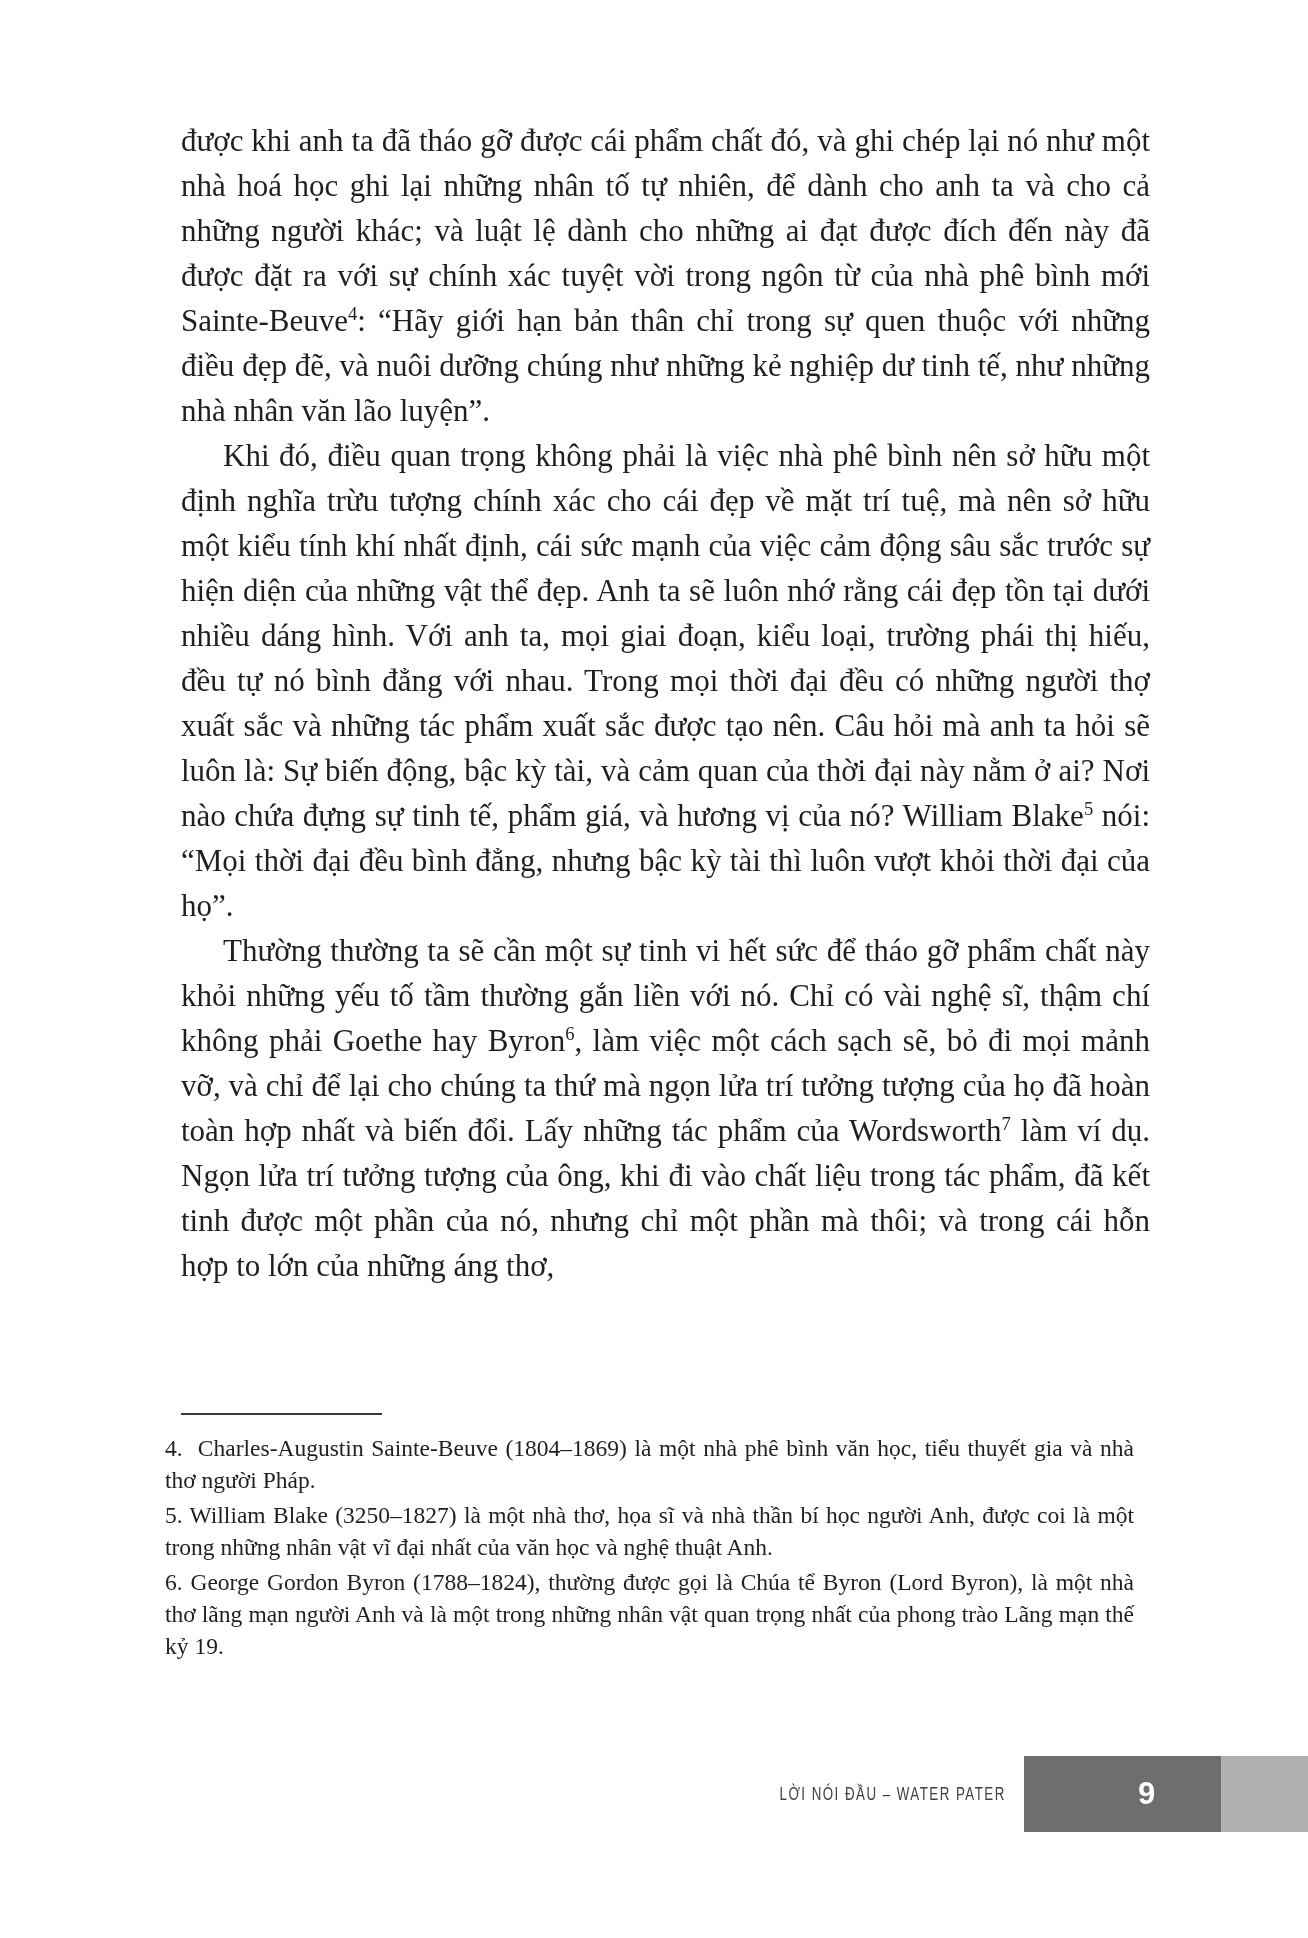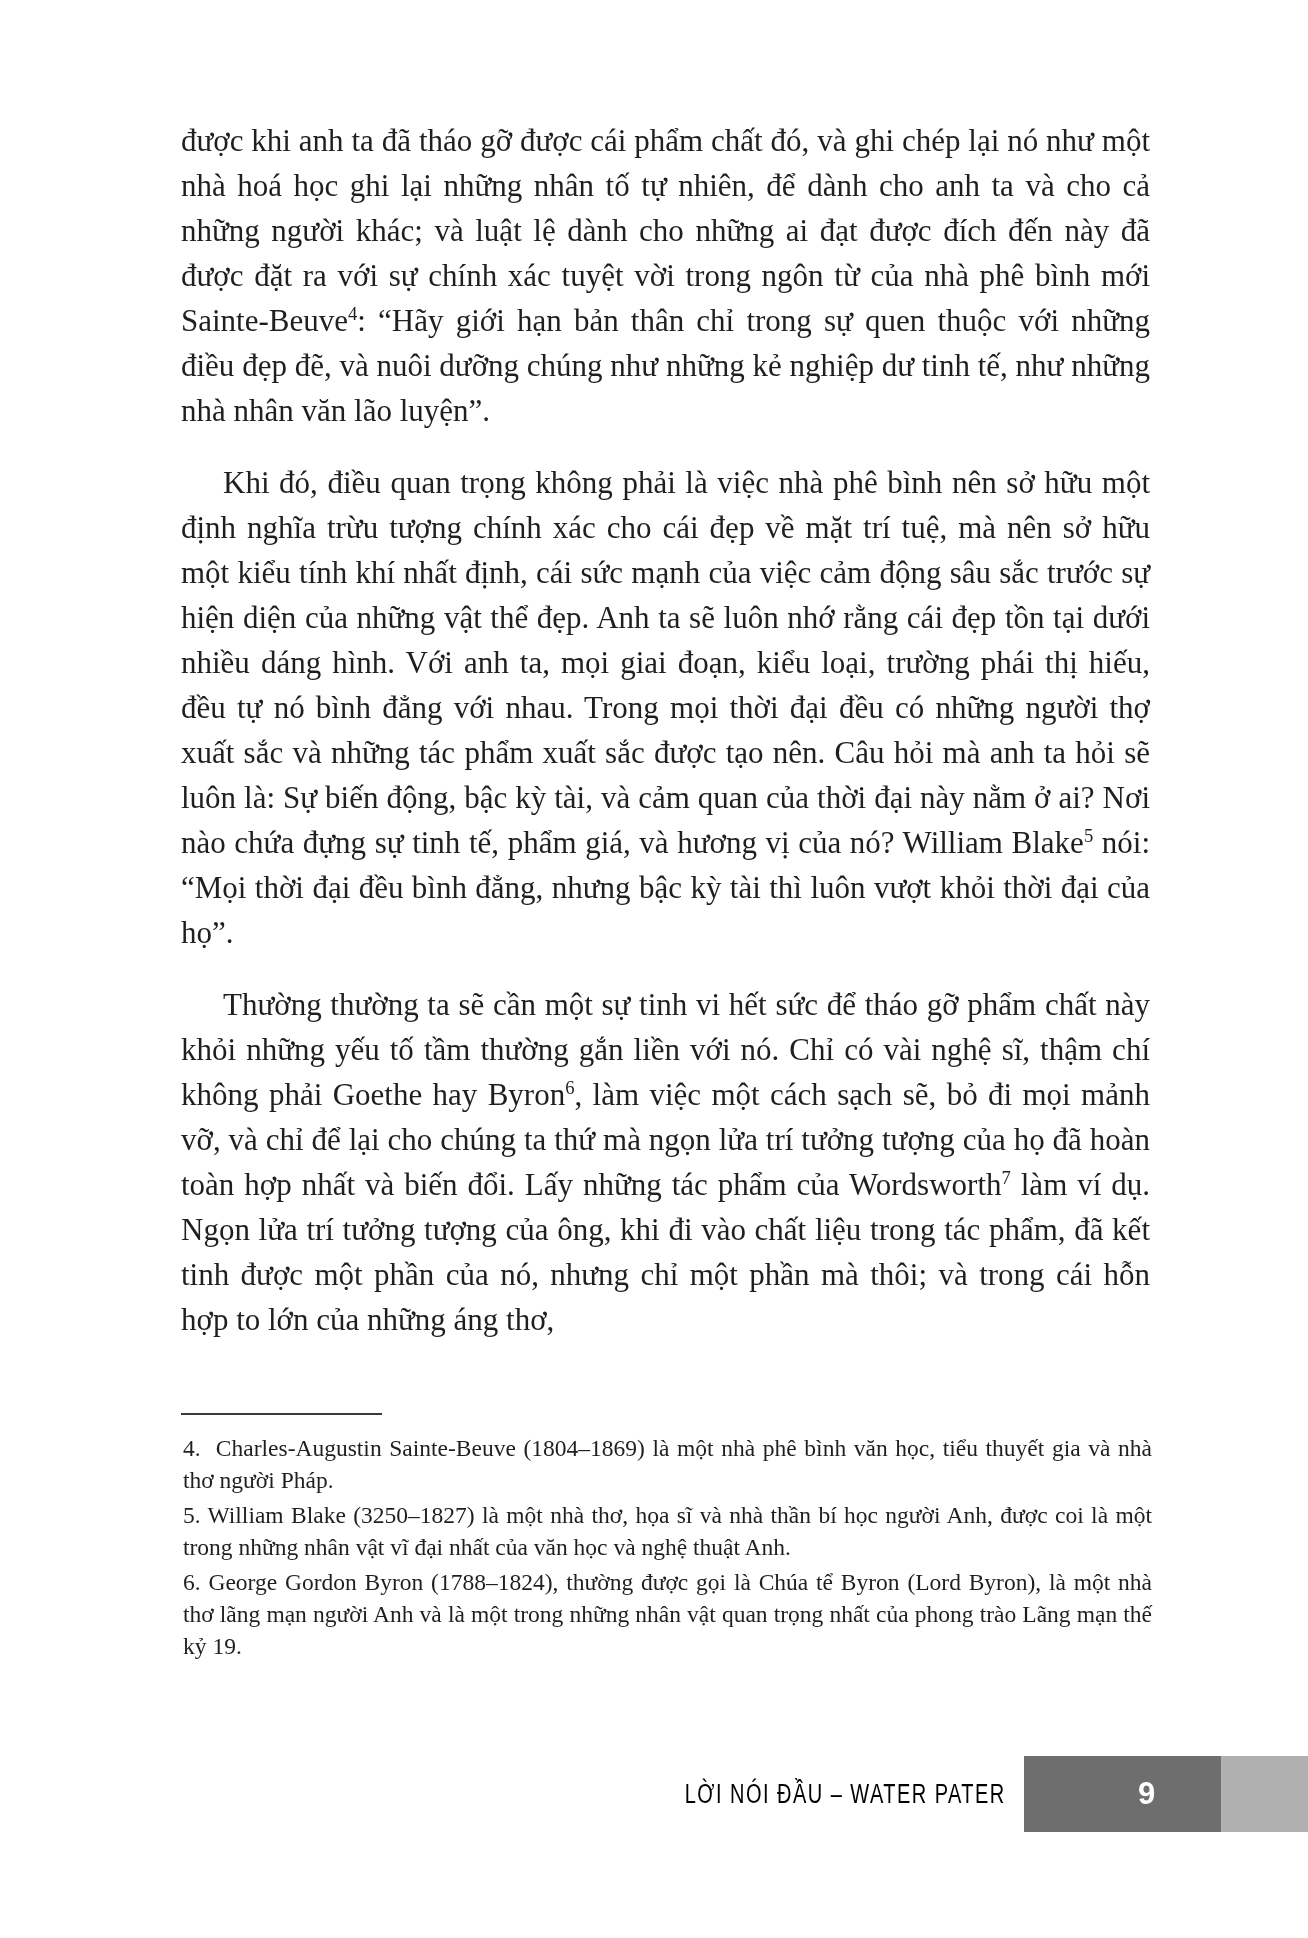--- a/index.html
+++ b/index.html
@@ -24,60 +24,59 @@
   }
   .body-text p {
     margin: 0;
     font-size: 31px;
     line-height: 45px;
     text-align: justify;
     text-justify: inter-word;
   }
   .body-text p.indent {
     text-indent: 42px;
-    margin-top: 27px;
   }
   sup {
     font-size: 0.6em;
     line-height: 0;
     vertical-align: super;
   }
   .footnote-rule {
     position: absolute;
     left: 181px;
     top: 1413px;
     width: 201px;
     height: 2px;
     background: #3a3a3a;
   }
   .footnotes {
     position: absolute;
-    left: 183px;
+    left: 165px;
     top: 1432px;
     width: 969px;
   }
   .footnotes p {
     margin: 0 0 3px 0;
     font-size: 23.5px;
     line-height: 32px;
     text-align: justify;
     text-justify: inter-word;
   }
   .running-title {
     position: absolute;
     left: 0;
     top: 1756px;
     width: 1006px;
     height: 76px;
     line-height: 76px;
     text-align: right;
     font-family: "Liberation Sans", "DejaVu Sans", sans-serif;
-    font-size: 27px;
+    font-size: 18px;
     letter-spacing: 2px;
-    color: #000000;
+    color: #404040;
     white-space: nowrap;
   }
   .running-title .squeeze {
     display: inline-block;
     transform: scaleX(0.74);
     transform-origin: right center;
   }
   .page-number-block {
     position: absolute;
     left: 1024px;

